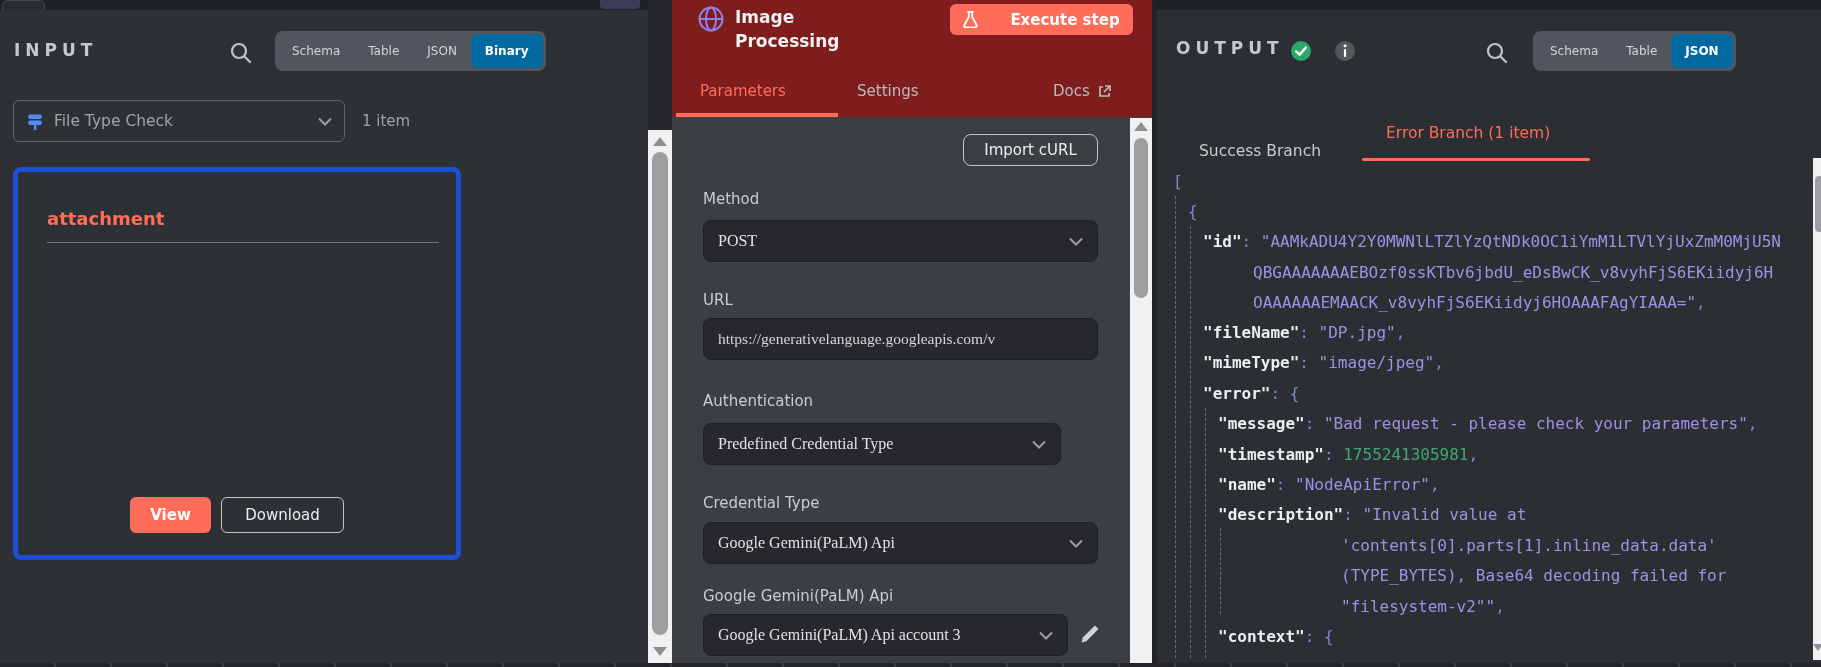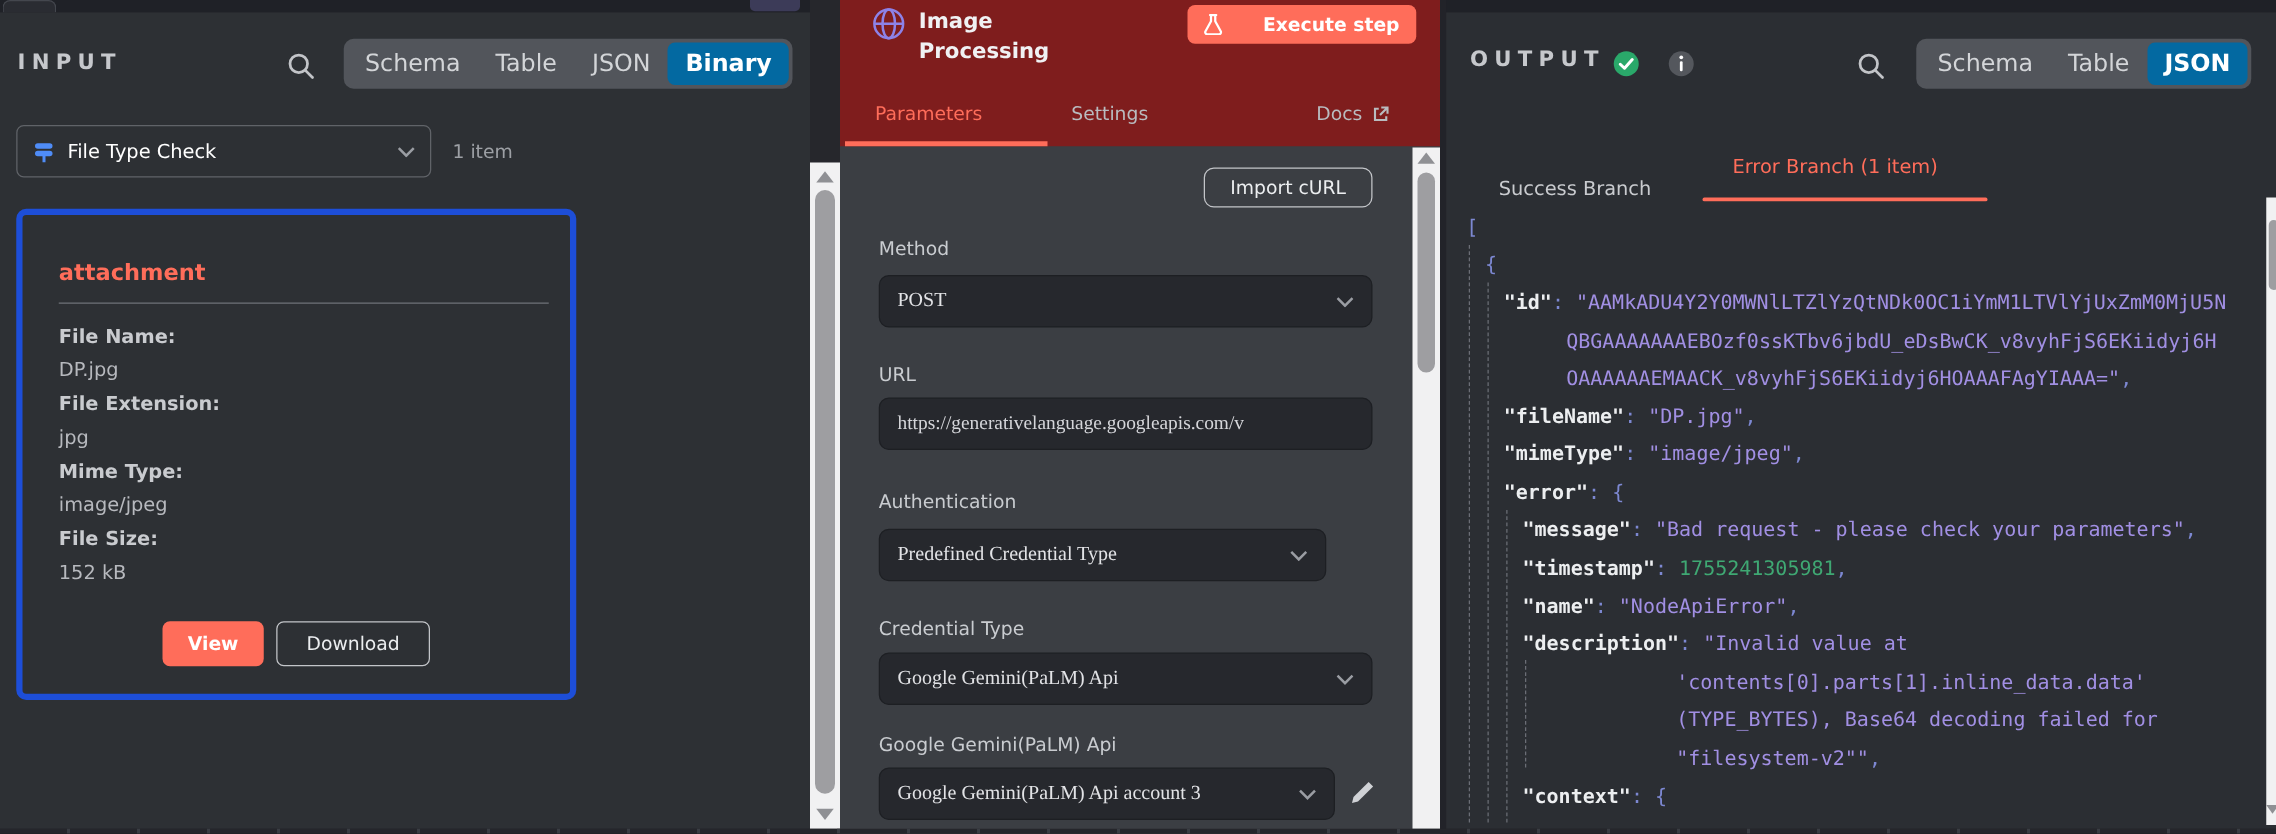--- a/index.html
+++ b/index.html
@@ -26,21 +26,21 @@
   .node-panel   { left:672px; top:0; width:480px; height:667px; background:#3b3e43; }
   .gap-right    { left:1152px; top:0; width:5px; height:667px; background:#222329; }
   .gap-left     { left:648px; top:0; width:24px; height:667px; background:#26272c; }
 
   .panel-title { font-size:17px; font-weight:bold; letter-spacing:5px; color:#c6c8cc; }
 
   
   .tabgroup { display:flex; align-items:center; background:#52555b; border-radius:8px; padding:3px; height:40px; }
   .tabgroup .tab {
     padding:0 14px; height:34px; line-height:34px; border-radius:6px;
-    font-size:19px; color:#d3d5d8; cursor:default; white-space:nowrap;
+    font-size:12px; color:#d3d5d8; cursor:default; white-space:nowrap;
   }
   .tabgroup .tab.active { background:#0369a1; color:#ffffff; font-weight:bold; }
 
   
   .sel {
     position:absolute; height:42px; background:#26282d; border:1px solid #1d1f23; border-radius:8px;
     display:flex; align-items:center; padding:0 14px; font-size:16px; color:#e2e3e6;
     overflow:hidden; white-space:nowrap;font-family:Liberation Serif, serif;
   }
   .sel .chev { margin-left:auto; flex:0 0 auto; }
@@ -110,40 +110,30 @@
       <div class="tab">JSON</div>
       <div class="tab active">Binary</div>
     </div>
 
     <div class="abs" style="left:13px;top:90px;width:332px;height:42px;border:1px solid #606368;border-radius:6px;display:flex;align-items:center;padding:0 12px;">
       <svg width="18" height="18" viewBox="0 0 18 18">
         <rect x="2" y="2.5" width="14" height="4.5" rx="2.2" fill="#4f8cf7"></rect>
         <rect x="2" y="8.5" width="14" height="4.5" rx="2.2" fill="#4f8cf7"></rect>
         <rect x="8" y="12" width="2.4" height="6" fill="#4f8cf7"></rect>
       </svg>
-      <span style="margin-left:10px;font-size:15.5px;color:#ffffff;">File Type Check</span>
+      <span style="margin-left:10px;font-size:15.5px;color:#a3a3a3;">File Type Check</span>
       <svg class="chev" style="margin-left:auto;" width="14" height="9" viewBox="0 0 14 9">
         <polyline points="1,1.5 7,7.5 13,1.5" fill="none" stroke="#9a9da3" stroke-width="2"></polyline>
       </svg>
     </div>
     <div class="abs" style="left:362px;top:102px;font-size:15px;color:#9da0a5;">1 item</div>
 
     <div class="abs bin-card">
       <div class="bin-key">attachment</div>
       <div class="bin-divider"></div>
-      <div class="bin-rows">
-        <div class="blabel">File Name:</div>
-        <div>DP.jpg</div>
-        <div class="blabel">File Extension:</div>
-        <div>jpg</div>
-        <div class="blabel">Mime Type:</div>
-        <div>image/jpeg</div>
-        <div class="blabel">File Size:</div>
-        <div>152 kB</div>
-      </div>
       <div class="abs btn-coral" style="left:112px;top:325px;width:81px;height:36px;">View</div>
       <div class="abs btn-ghost" style="left:203px;top:325px;width:123px;height:36px;">Download</div>
     </div>
   </div>
 
   <div class="abs vtrack" style="left:648px;top:130px;width:24px;height:533px;">
     <div class="arr-up" style="left:5px;top:7px;"></div>
     <div class="vthumb" style="left:4px;top:22px;width:16px;height:483px;"></div>
     <div class="arr-dn" style="left:5px;top:517px;"></div>
   </div>

